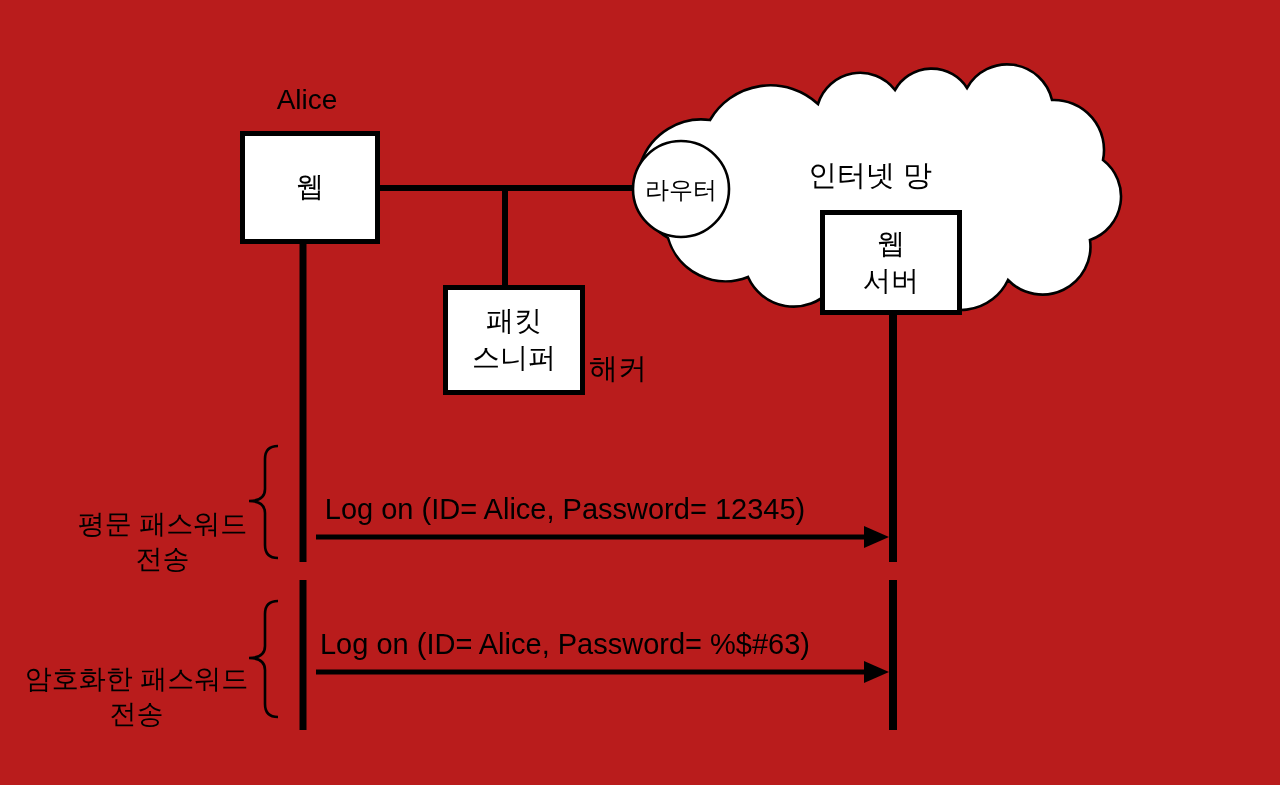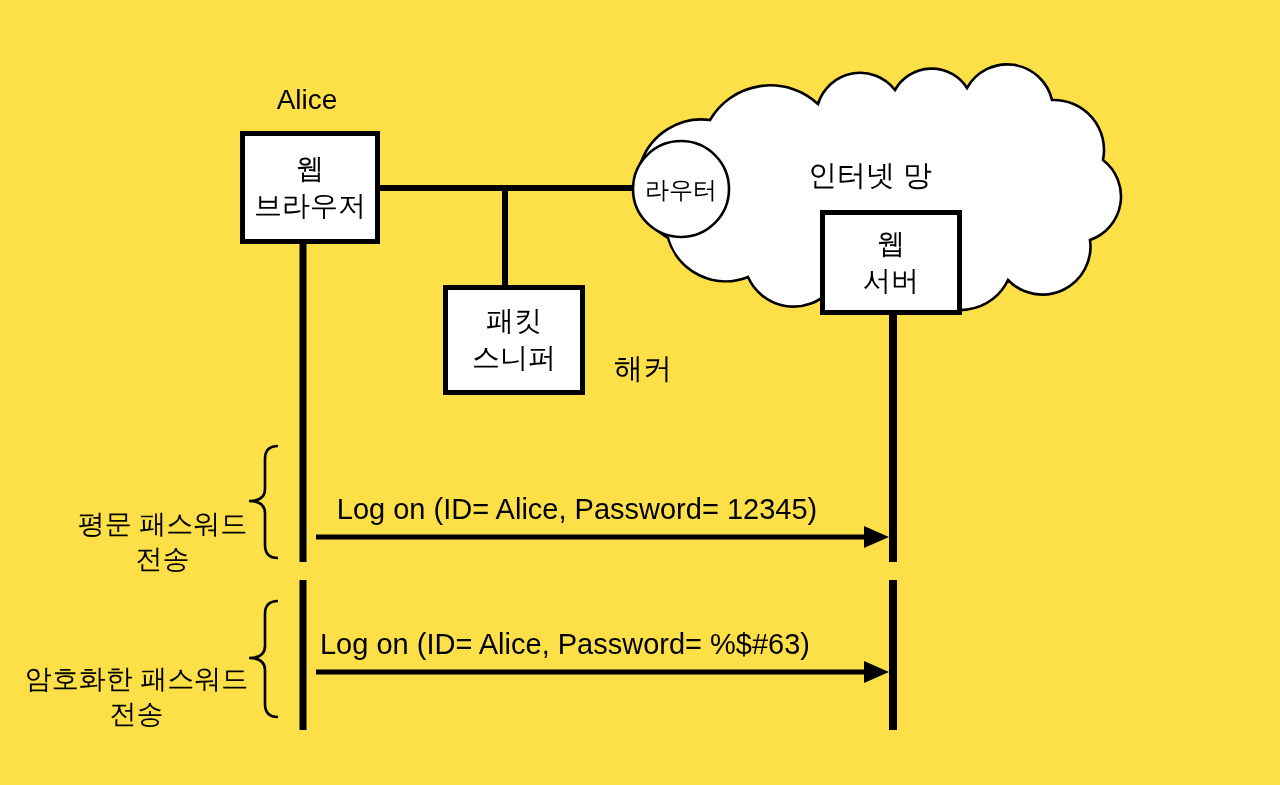--- a/index.html
+++ b/index.html
@@ -1,19 +1,19 @@
 <!DOCTYPE html>
 <html><head>
 <meta charset="utf-8">
 <style>
   html,body{margin:0;padding:0;background:#ffffff;}
   #stage{
     position:relative;
     width:1280px;height:785px;
-    background:#fde047;
+    background:#b91c1c;
     font-family:"Liberation Sans",sans-serif;
     color:#000;
     overflow:hidden;
   }
   #diagram-svg{position:absolute;left:0;top:0;z-index:1;}
   .node-box{
     position:absolute;z-index:2;
     border:5px solid #000;background:#fff;
     display:flex;flex-direction:column;align-items:center;justify-content:center;
     text-align:center;font-size:28px;line-height:1.32;
@@ -74,45 +74,44 @@
              Q 265,501 265,513 L 265,545 Q 265,558 278,558" fill="none" stroke="#000" stroke-width="2.6"></path>
 
     <path d="M 278,601 Q 265,601 265,614 L 265,646 Q 265,658 249,658
              Q 265,658 265,670 L 265,704 Q 265,717 278,717" fill="none" stroke="#000" stroke-width="2.6"></path>
   </svg>
 
   <div class="plain-label" style="left:232px;top:82px;width:150px;">Alice</div>
 
   <div class="node-box" style="left:240px;top:131px;width:130px;height:103px;">
     <span>웹</span>
-    <span>브라우저</span>
   </div>
 
   <div class="node-box" style="left:443px;top:285px;width:132px;height:100px;text-align:center;">
     <span>패킷</span>
     <span>스니퍼</span>
   </div>
 
-  <div class="plain-label" style="left:593px;top:350px;width:100px;font-size:29px;">해커</div>
+  <div class="plain-label" style="left:568px;top:350px;width:100px;font-size:29px;">해커</div>
 
   <div class="node-box" style="left:820px;top:210px;width:132px;height:95px;">
     <span>웹</span>
     <span>서버</span>
   </div>
 
   <div class="plain-label" style="left:631px;top:174px;width:100px;font-size:24px;">라우터</div>
 
   <div class="plain-label" style="left:770px;top:157px;width:200px;font-size:29px;">인터넷 망</div>
 
   <div class="side-label" style="left:40px;top:463px;width:245px;">
     <div>평문 패스워드</div>
     <div>전송</div>
   </div>
 
-  <div class="msg-text" style="left:302px;top:493px;width:550px;">Log on (ID= Alice, Password= 12345)</div>
+  <div class="msg-text" style="left:290px;top:493px;width:550px;">Log on (ID= Alice, Password= 12345)</div>
 
   <div class="side-label" style="left:14px;top:618px;width:245px;">
     <div>암호화한 패스워드</div>
     <div>전송</div>
   </div>
 
   <div class="msg-text" style="left:290px;top:628px;width:550px;">Log on (ID= Alice, Password= %$#63)</div>
 
 </div>
 

